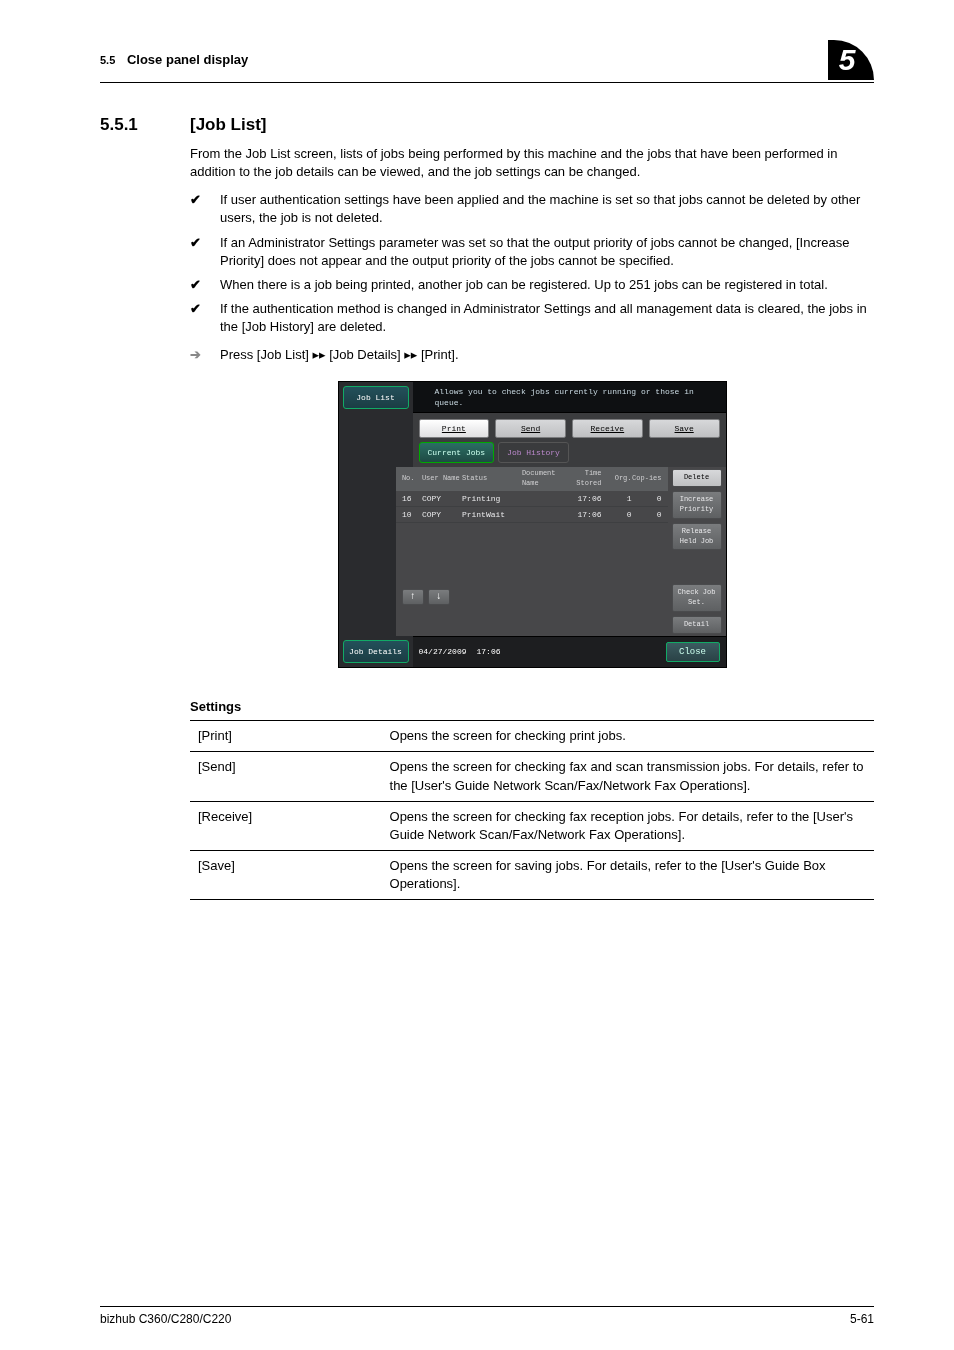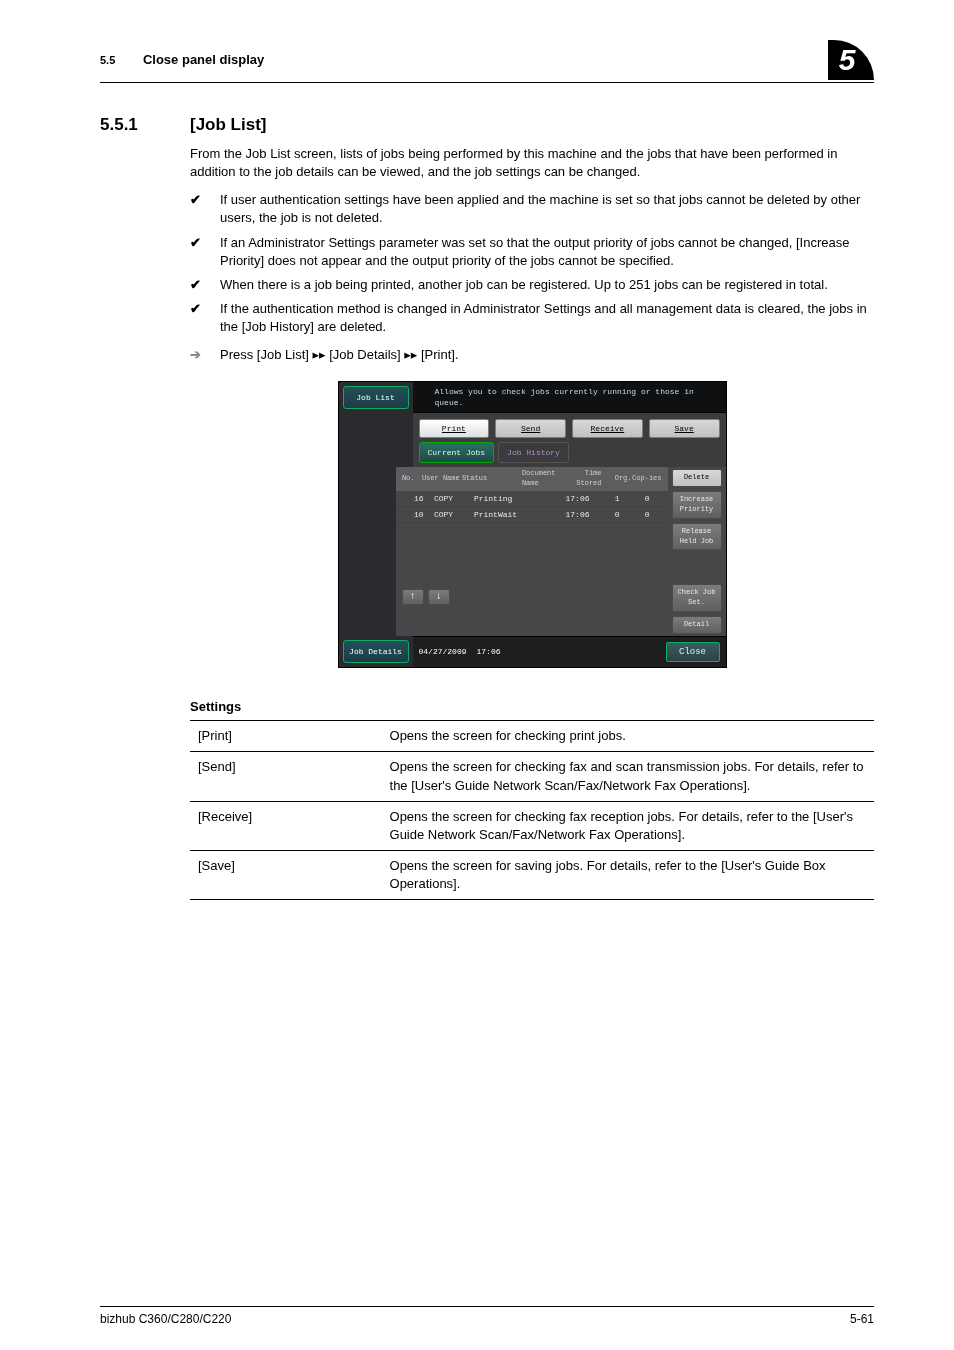--- a/index.html
+++ b/index.html
@@ -10,21 +10,21 @@
     height: 1350px;
     background: #fff;
     color: #000;
     font-size: 13px;
     line-height: 1.4;
     position: relative;
   }
   .page { padding: 40px 80px 40px 100px; }
   .header-row { display: flex; align-items: center; border-bottom: 1px solid #000; padding-bottom: 2px; }
   .header-left { font-weight: bold; font-size: 13px; flex: 1; }
-  .header-num .n { font-size: 11px; margin-right: 24px; }
+  .header-num .n { font-size: 11px; margin-right: 8px; }
   .chapter-badge {
     color: #fff;
     font-size: 30px;
     font-weight: bold;
     font-style: italic;
     background: #000;
     width: 46px; height: 40px;
     border-top-right-radius: 46px;
     padding-right: 8px;
     display: inline-flex; align-items: center; justify-content: center;
@@ -59,21 +59,21 @@
   .ss-btn.active { background: linear-gradient(#fff, #e0e0e2); }
   .ss-subtabs { display: flex; gap: 4px; padding: 0 6px 4px 6px; background: #3b3c3e; }
   .ss-subtab {
     background: linear-gradient(#2b6e64, #1e4a44); border: 1px solid #0a0; border-radius: 3px;
     color: #cfe; padding: 4px 8px; font-size: 8px;
   }
   .ss-subtab.dim { background: #3a3b3d; border-color: #555; color: #b8c; }
   .ss-theadrow { display: flex; background: #5b5d5f; padding: 2px 6px; font-size: 7px; color: #d0d0d2; align-items: center; }
   .c-no { width: 20px; } .c-user { width: 40px; } .c-status { width: 60px; }
   .c-doc { flex: 1; } .c-time { width: 46px; text-align: right; } .c-org { width: 30px; text-align: right; } .c-cop { width: 30px; text-align: right; }
-  .ss-datarow { display: flex; color: #e8e8ea; padding: 2px 18px; font-size: 8px; border-bottom: 1px solid #3e3f41; }
+  .ss-datarow { display: flex; color: #e8e8ea; padding: 2px 6px; font-size: 8px; border-bottom: 1px solid #3e3f41; }
   .ss-sidebtns { width: 58px; padding: 2px 4px; display: flex; flex-direction: column; gap: 4px; }
   .ss-sidebtn {
     background: linear-gradient(#7a7c7e, #5e6062); border: 1px solid #4a4b4d; border-radius: 2px;
     color: #e8e8ea; text-align: center; padding: 3px 2px; font-size: 7px;
   }
   .ss-sidebtn.primary { background: linear-gradient(#d7d8da, #bfc0c2); color: #000; }
   .ss-main { flex: 1; }
   .ss-body { display: flex; background: #474749; }
   .ss-scroll { display: flex; gap: 4px; padding: 6px; }
   .ss-arrow {

